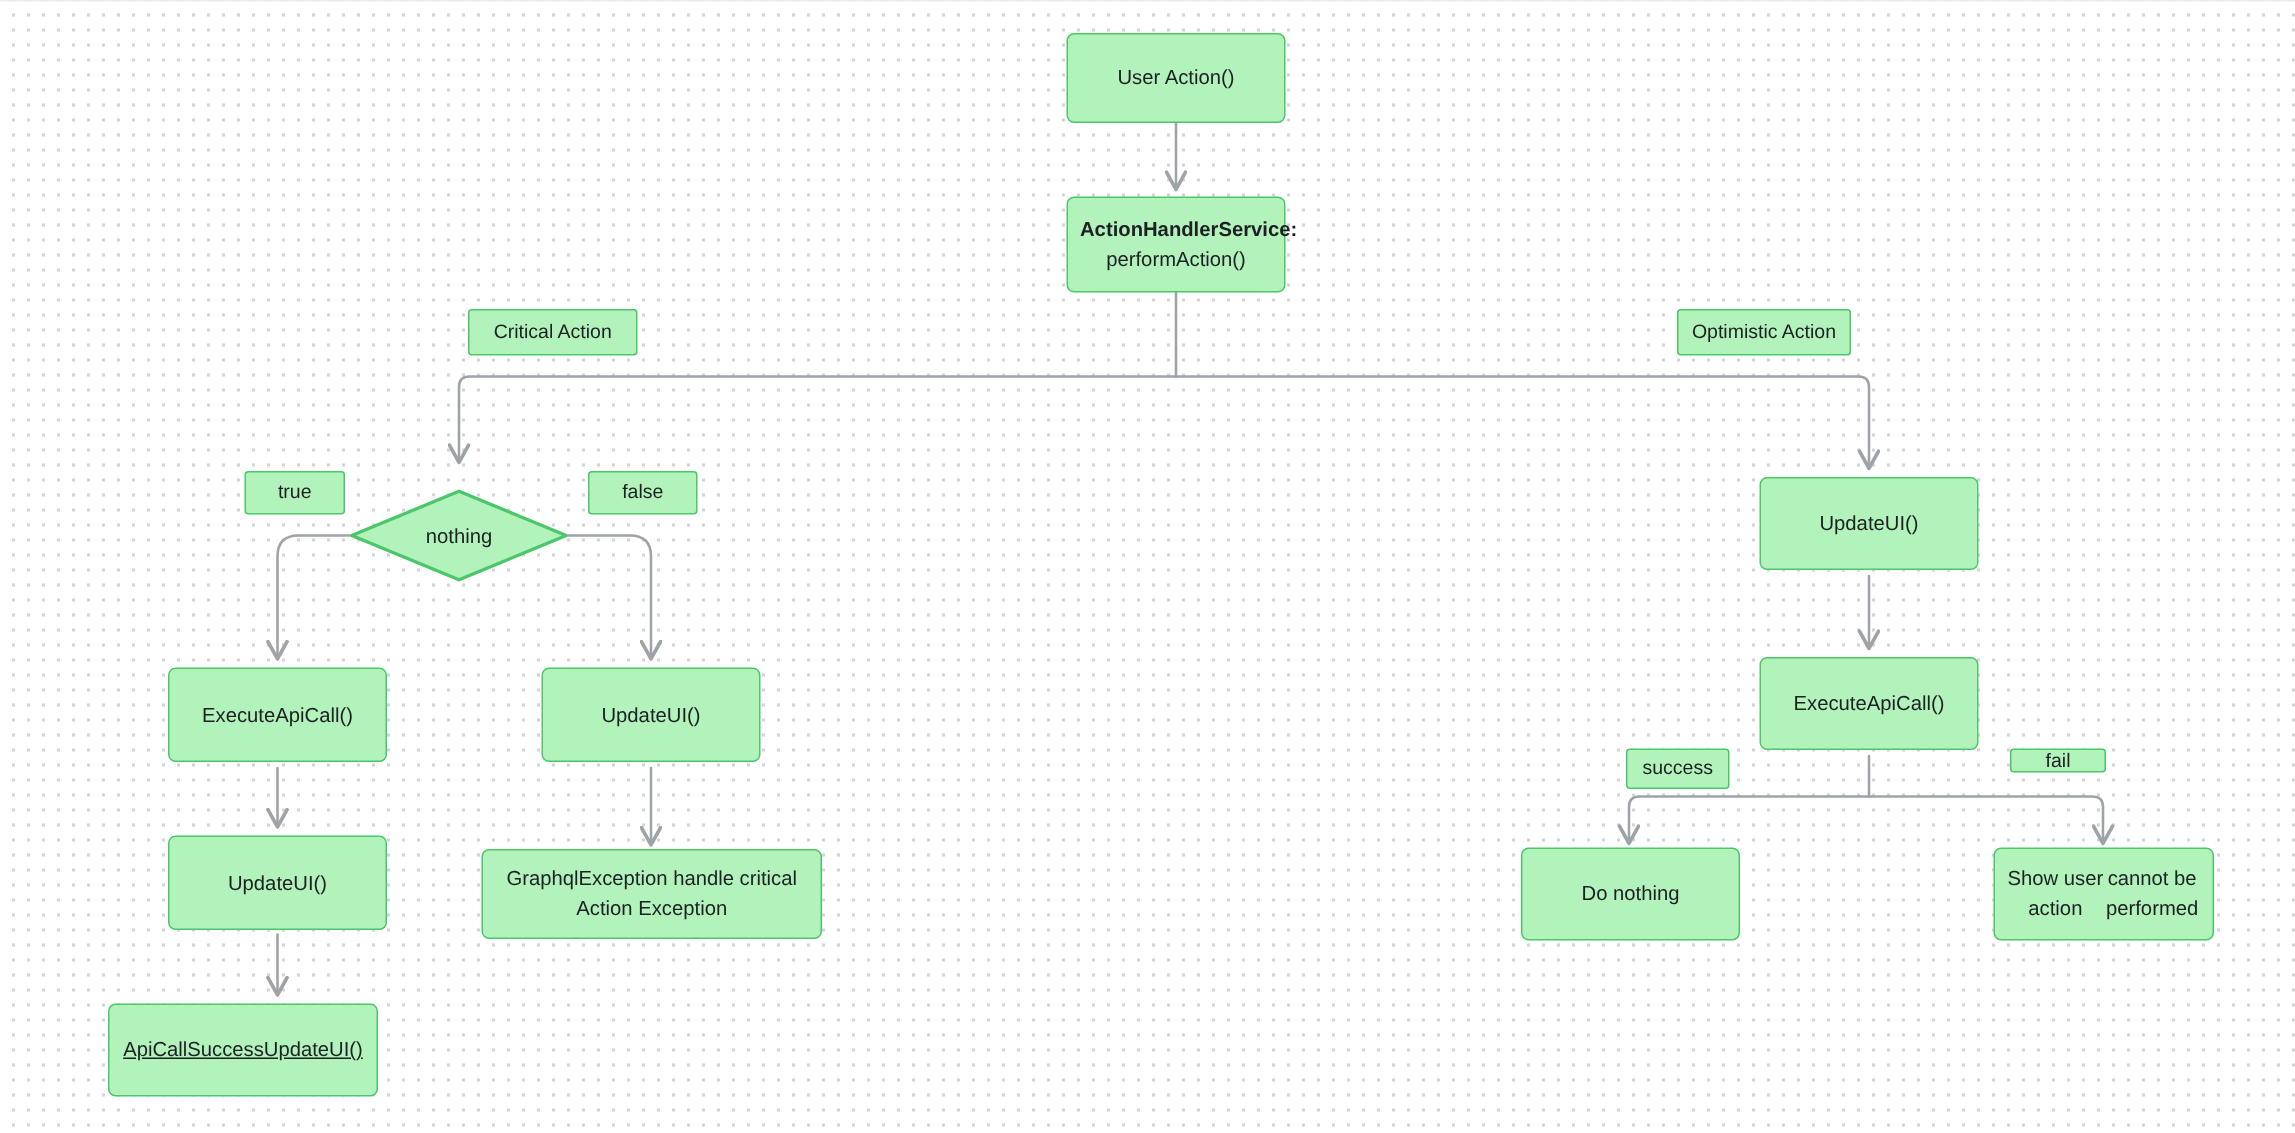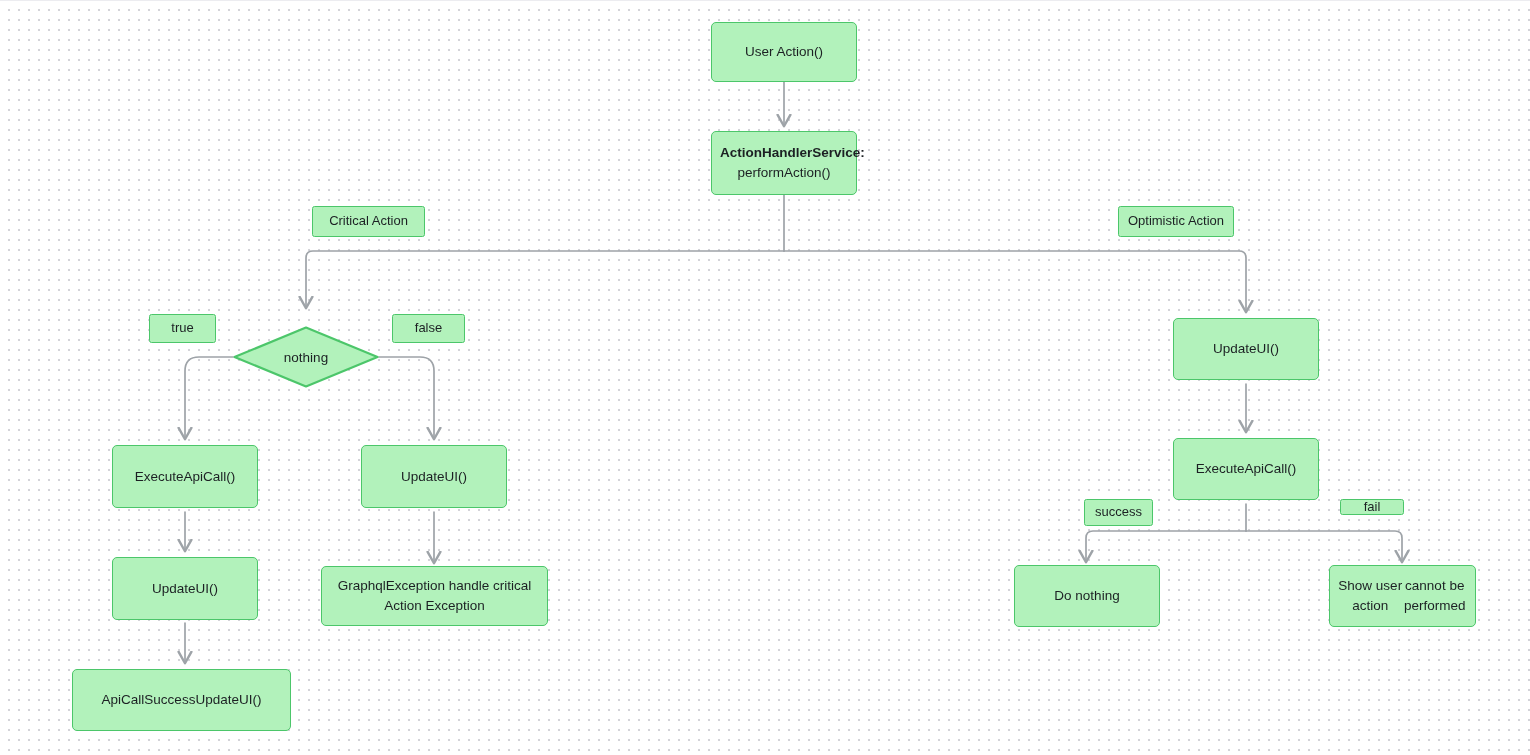--- a/index.html
+++ b/index.html
@@ -117,21 +117,21 @@
   </div>
 
   <div class="node label" style="left:312px; top:205px; width:113px; height:31px;">
     <span class="ln">Critical Action</span>
   </div>
 
   <div class="node label" style="left:1118px; top:205px; width:116px; height:31px;">
     <span class="ln">Optimistic Action</span>
   </div>
 
-  <div class="node label" style="left:149px; top:313px; width:67px; height:29px;">
+  <div class="node label" style="left:163px; top:313px; width:67px; height:29px;">
     <span class="ln">true</span>
   </div>
 
   <div class="node label" style="left:392px; top:313px; width:73px; height:29px;">
     <span class="ln">false</span>
   </div>
 
   <div class="diamond-wrap" style="left:233px; top:325px; width:146px; height:62px;">
     <svg class="diamond-shape" viewBox="0 0 146 62" preserveAspectRatio="none">
       <polygon points="73,1.5 144.5,31 73,60.5 1.5,31" fill="#b2f2bb" stroke="#4cc66a" stroke-width="2.2" stroke-linejoin="round"></polygon>
@@ -149,21 +149,21 @@
 
   <div class="node" style="left:112px; top:556px; width:146px; height:63px;">
     <span class="ln">UpdateUI()</span>
   </div>
 
   <div class="node" style="left:321px; top:565px; width:227px; height:60px; flex-direction:column;">
     <span class="ln">GraphqlException handle critical</span>
     <span class="ln">Action Exception</span>
   </div>
 
-  <div class="node" style="left:72px; top:668px; width:219px; height:62px;">
+  <div class="node" style="left:72px; top:668px; width:180px; height:62px;text-decoration:underline;">
     <span class="ln">ApiCallSuccessUpdateUI()</span>
   </div>
 
   <div class="node" style="left:1173px; top:317px; width:146px; height:62px;">
     <span class="ln">UpdateUI()</span>
   </div>
 
   <div class="node" style="left:1173px; top:437px; width:146px; height:62px;">
     <span class="ln">ExecuteApiCall()</span>
   </div>

